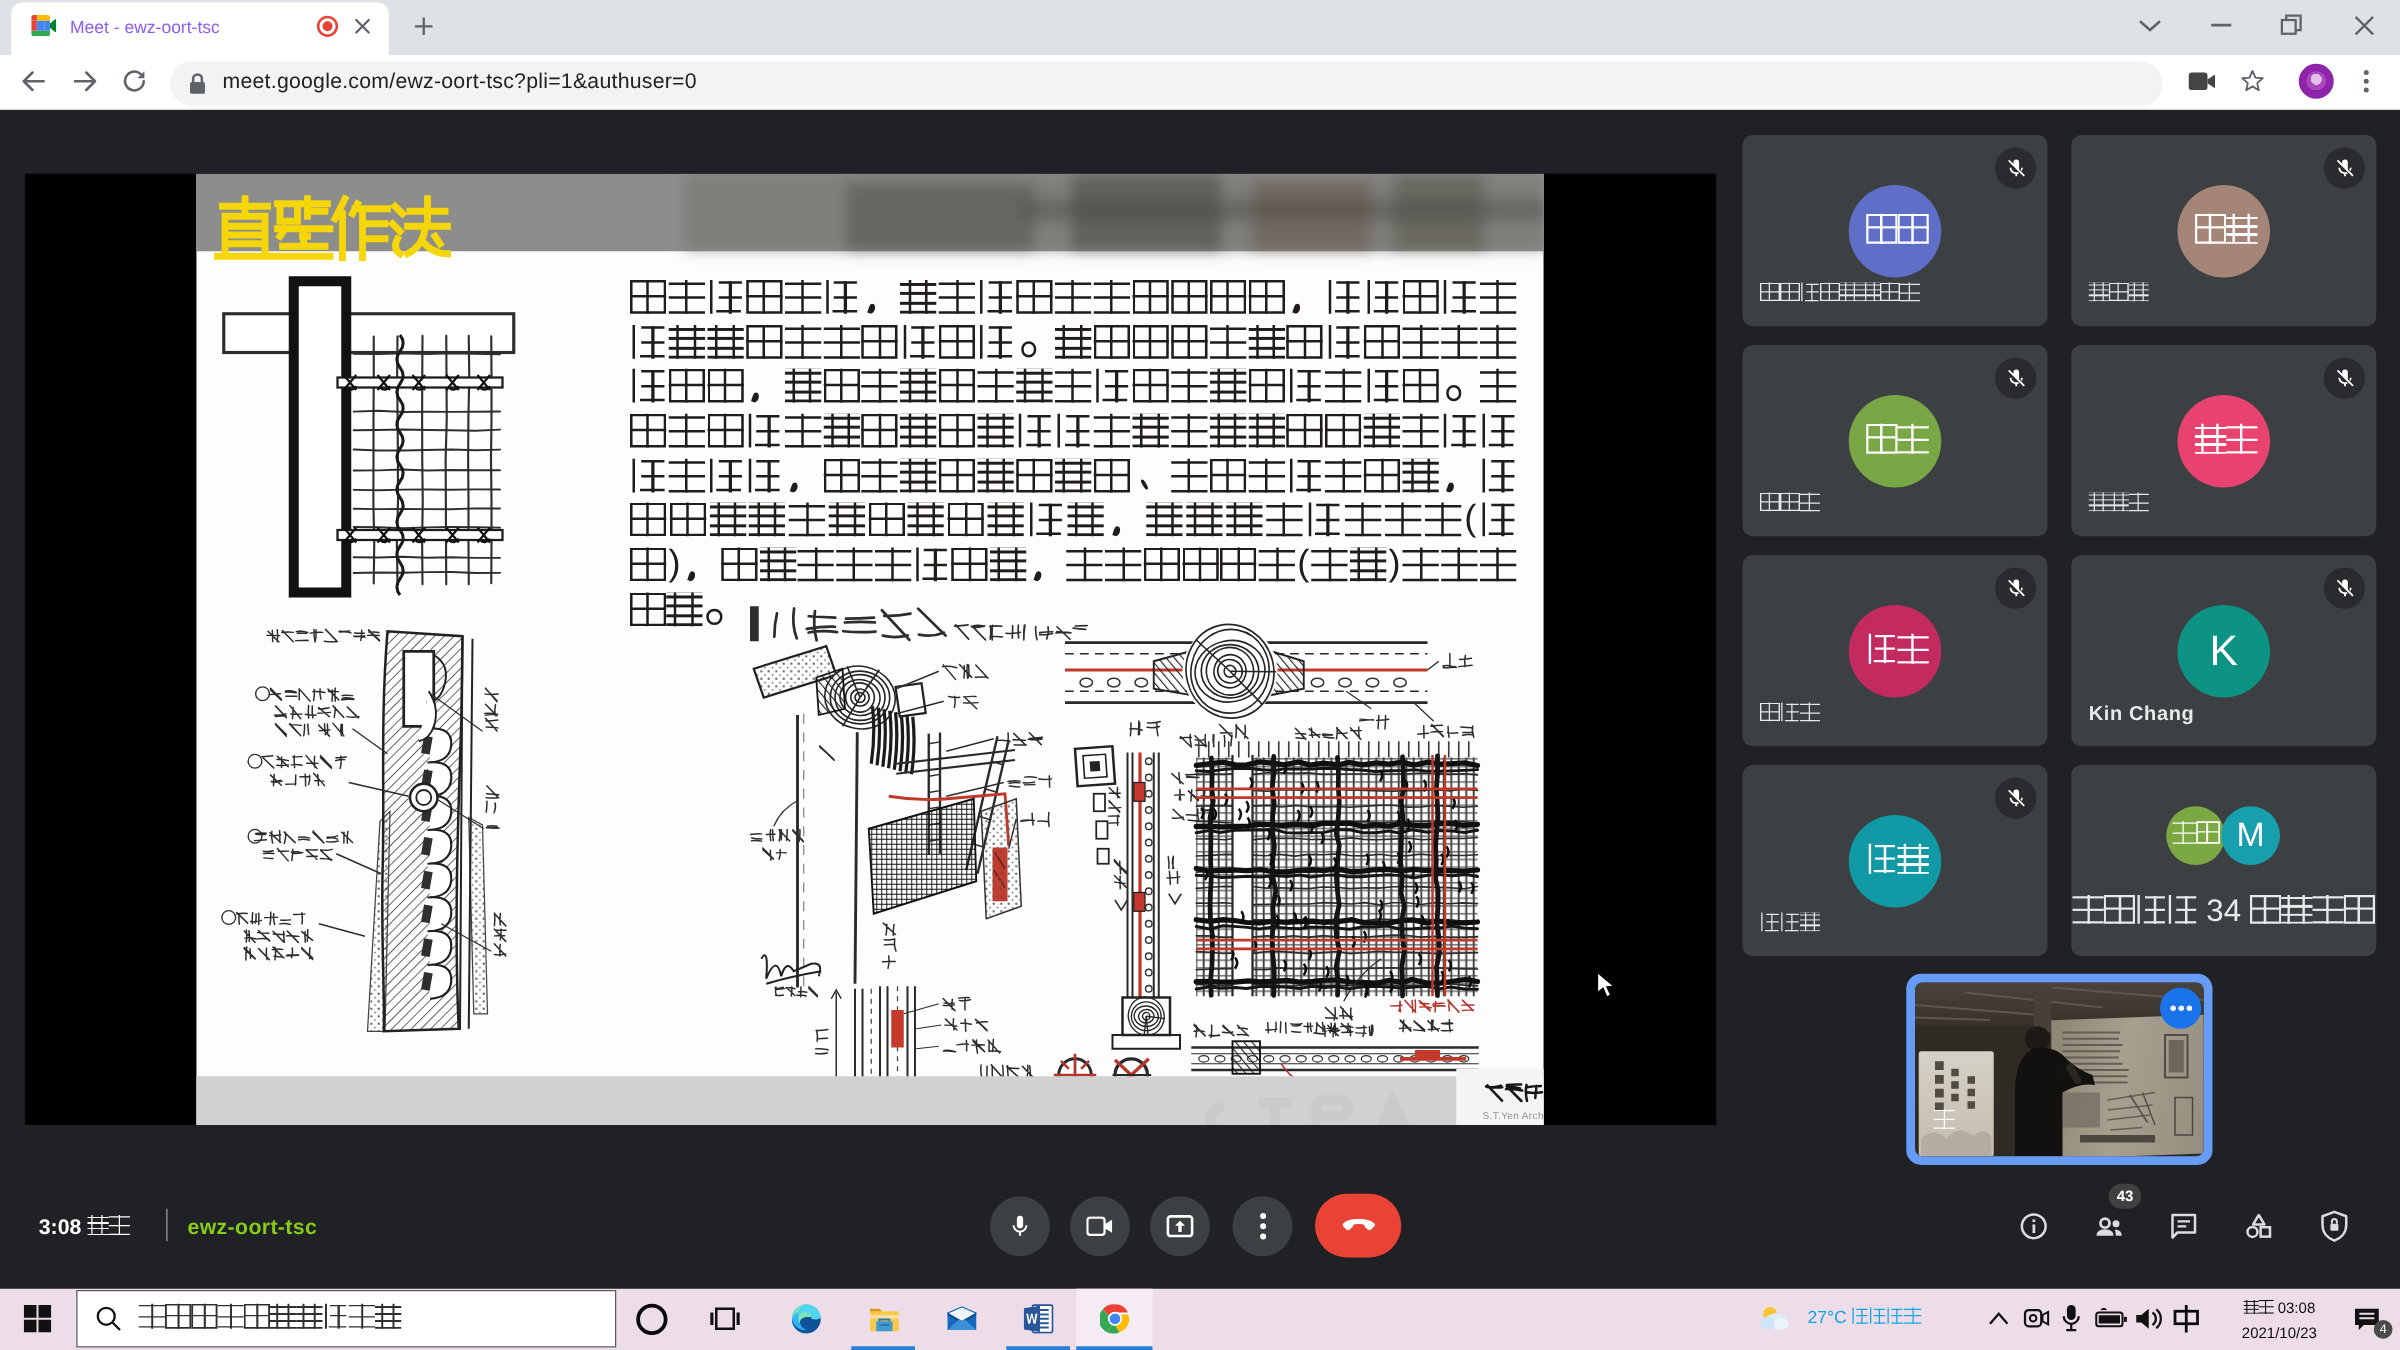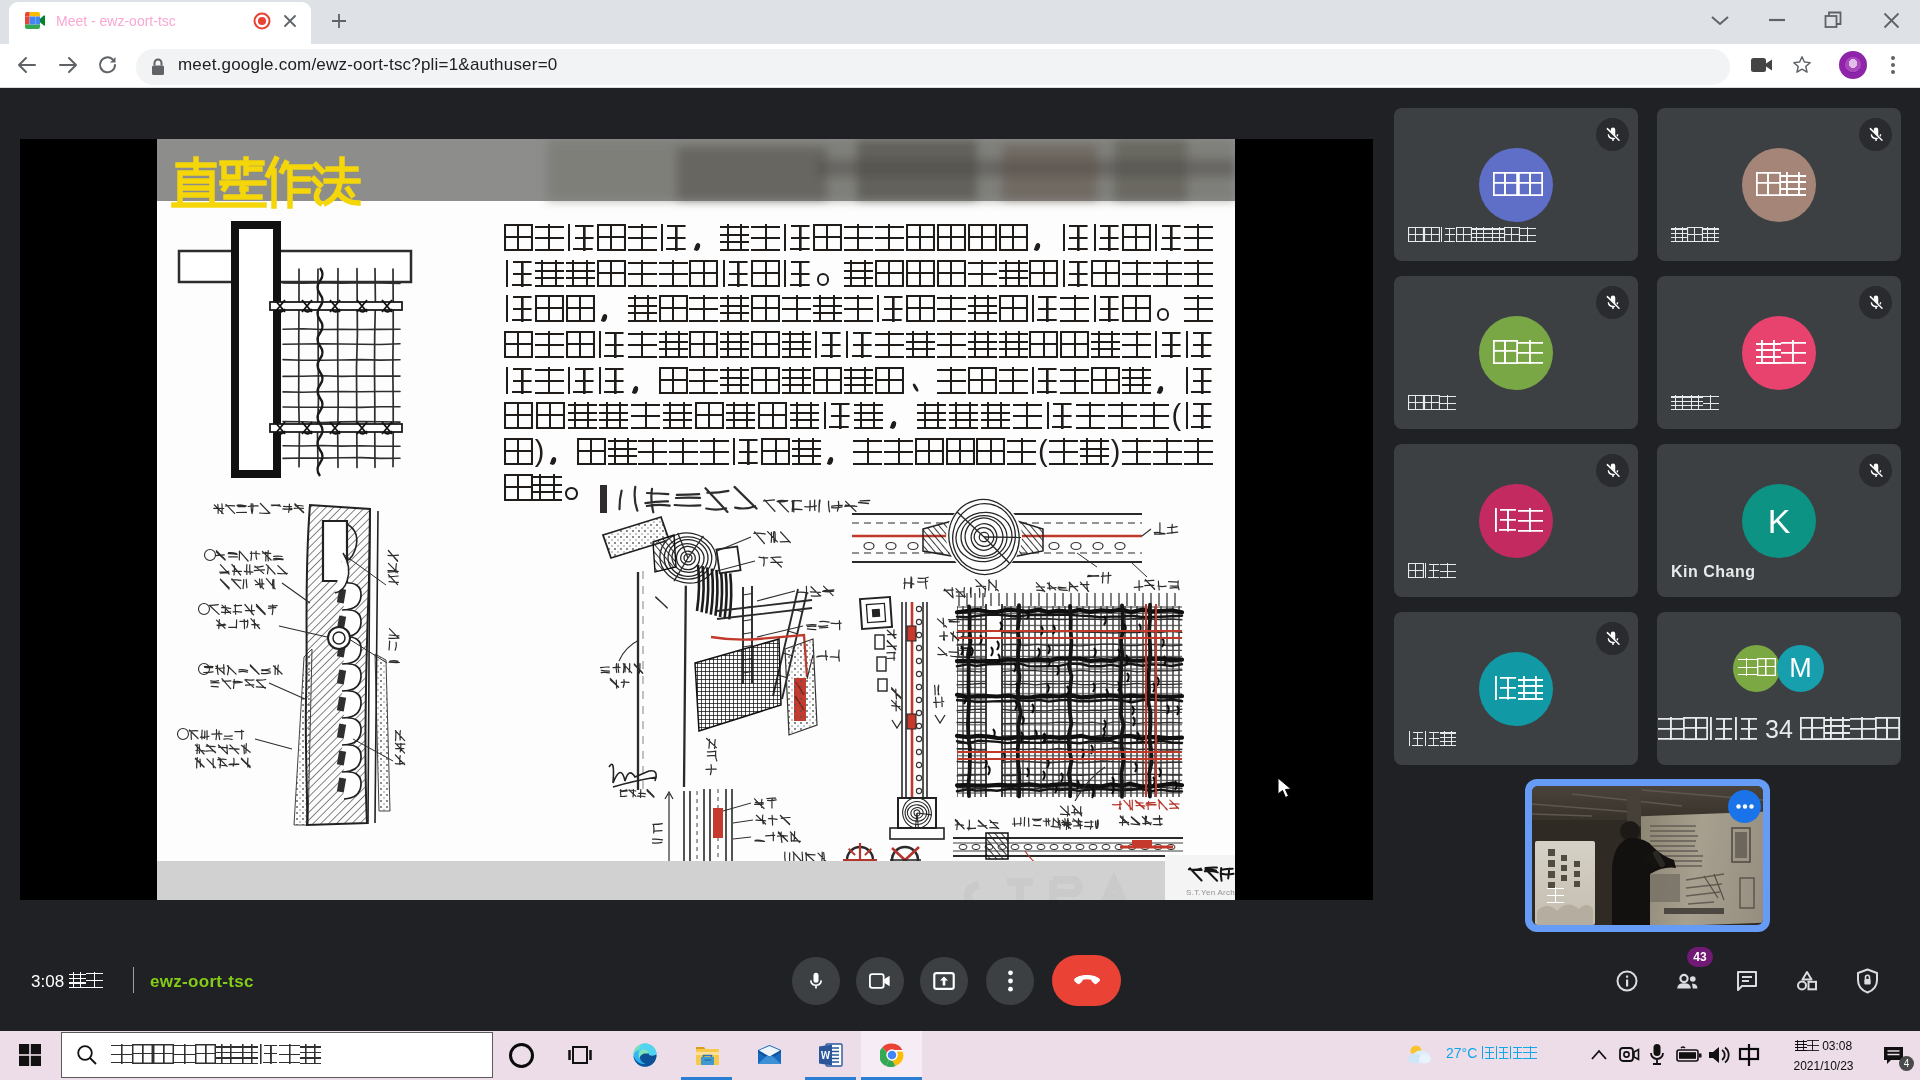--- a/index.html
+++ b/index.html
@@ -24,21 +24,21 @@
 <svg class="abs" style="left:25px;top:12px" width="20" height="17" viewBox="0 0 20 17">
 <rect x="0" y="0" width="15" height="17" rx="2" fill="#fff"></rect>
 <path d="M4.5 0 H13 A2 2 0 0 1 15 2 V4.5 H4.5 Z" fill="#fbbc04"></path>
 <path d="M15 4.5 V12.5 H10.5 V4.5 Z" fill="#4285f4"></path>
 <path d="M0 4.5 H4.5 V12.5 H0 Z" fill="#ea4335"></path>
 <path d="M0 12.5 H15 V15 A2 2 0 0 1 13 17 H2 A2 2 0 0 1 0 15 Z" fill="#34a853"></path>
 <path d="M0 2 A2 2 0 0 1 2 0 H4.5 V4.5 H0 Z" fill="#ea4335"></path>
 <path d="M4.5 4.5 H10.5 V12.5 H4.5 Z" fill="#4285f4"></path>
 <path d="M15 6.8 L18.8 3.6 A.7.7 0 0 1 20 4.2 V12.8 A.7.7 0 0 1 18.8 13.4 L15 10.2 Z" fill="#00832d"></path>
 </svg>
-<div class="abs" style="left:56px;top:13px;font-size:14px;color:#f9a8d4">Meet - ewz-oort-tsc</div>
+<div class="abs" style="left:56px;top:13px;font-size:14px;color:#8b5cf6">Meet - ewz-oort-tsc</div>
 <svg class="abs" style="left:253px;top:12px" width="18" height="18">
     <circle cx="9" cy="9" r="7.5" fill="none" stroke="#e94235" stroke-width="2"></circle>
     <circle cx="9" cy="9" r="4" fill="#e94235"></circle>
   </svg>
 <svg class="abs" style="left:283px;top:14px" width="14" height="14">
     <path d="M2 2 L12 12 M12 2 L2 12" stroke="#5f6368" stroke-width="1.8" stroke-linecap="round"></path>
   </svg>
 <svg class="abs" style="left:331px;top:13px" width="16" height="16">
     <path d="M8 1 V15 M1 8 H15" stroke="#5f6368" stroke-width="1.8"></path>
   </svg>
@@ -825,21 +825,21 @@
     </div>
   </div>
 <div class="abs" style="left:1728px;top:790px;width:33px;height:33px;border-radius:50%;background:#1a73e8"></div>
 <svg class="abs" style="left:1736px;top:804px" width="18" height="5">
     <g fill="#fff">
       <circle cx="2.5" cy="2.5" r="2.2"></circle>
       <circle cx="9" cy="2.5" r="2.2"></circle>
       <circle cx="15.5" cy="2.5" r="2.2"></circle>
     </g>
   </svg>
-<div class="abs" style="left:31px;top:972px;font-size:17px;font-weight:normal;color:#fff">3:08 <span style="font-weight:normal"><i class="cj cd"></i><i class="cj ca"></i></span></div>
+<div class="abs" style="left:31px;top:972px;font-size:17px;font-weight:bold;color:#fff">3:08 <span style="font-weight:normal"><i class="cj cd"></i><i class="cj ca"></i></span></div>
 <div class="abs" style="left:133px;top:967px;width:1px;height:26px;background:#9aa0a6"></div>
 <div class="abs" style="left:150px;top:972px;font-size:17px;font-weight:bold;color:#84cc16;letter-spacing:.3px">ewz-oort-tsc</div>
 <div class="ctl" style="left:792px;top:957px">
     <svg width="20" height="20" viewBox="0 0 24 24" fill="#fff">
       <path d="M12 14a3 3 0 0 0 3-3V5a3 3 0 0 0-6 0v6a3 3 0 0 0 3 3z"></path>
       <path d="M17.3 11a5.3 5.3 0 0 1-10.6 0H4.9a7.1 7.1 0 0 0 6.1 7v3h2v-3a7.1 7.1 0 0 0 6.1-7h-1.8z"></path>
     </svg>
   </div>
 <div class="ctl" style="left:856px;top:957px">
     <svg width="22" height="16" viewBox="0 0 24 17">
@@ -871,21 +871,21 @@
     <circle cx="12" cy="12" r="9.5" fill="none" stroke="#dadce0" stroke-width="2"></circle>
     <rect x="11" y="10.5" width="2.2" height="7" fill="#dadce0"></rect>
     <rect x="11" y="6.5" width="2.2" height="2.2" fill="#dadce0"></rect>
   </svg>
 <svg class="abs" style="left:1674px;top:969px" width="26" height="24" viewBox="0 0 26 24">
     <circle cx="10" cy="9.5" r="3.6" fill="none" stroke="#dadce0" stroke-width="2.2"></circle>
     <path d="M3.2 19.5 q0 -5.2 6.8 -5.2 q6.8 0 6.8 5.2 z" fill="#dadce0"></path>
     <circle cx="18.8" cy="10" r="2.8" fill="#dadce0"></circle>
     <path d="M18 14.6 q5.4 .2 5.4 4.9 h-4.6" fill="#dadce0"></path>
   </svg>
-<div class="abs" style="left:1687px;top:947px;width:26px;height:20px;border-radius:10px;background:#701a75;color:#fff;font-size:12px;font-weight:bold;text-align:center;line-height:20px">43</div>
+<div class="abs" style="left:1687px;top:947px;width:26px;height:20px;border-radius:10px;background:#404040;color:#fff;font-size:12px;font-weight:bold;text-align:center;line-height:20px">43</div>
 <svg class="abs" style="left:1735px;top:969px" width="24" height="24" viewBox="0 0 24 24">
     <path d="M3 3 h18 v14 h-14 l-4 4z" fill="none" stroke="#dadce0" stroke-width="2" stroke-linejoin="round"></path>
     <path d="M7 8h10M7 12h7" stroke="#dadce0" stroke-width="1.8"></path>
   </svg>
 <svg class="abs" style="left:1795px;top:969px" width="24" height="24" viewBox="0 0 24 24">
     <path d="M12 3 l4.5 7.5 h-9z" fill="none" stroke="#dadce0" stroke-width="2" stroke-linejoin="round"></path>
     <circle cx="7" cy="16.5" r="4" fill="none" stroke="#dadce0" stroke-width="2"></circle>
     <rect x="13.5" y="12.8" width="7.5" height="7.5" fill="none" stroke="#dadce0" stroke-width="2"></rect>
   </svg>
 <svg class="abs" style="left:1856px;top:968px" width="23" height="26" viewBox="0 0 23 26">

